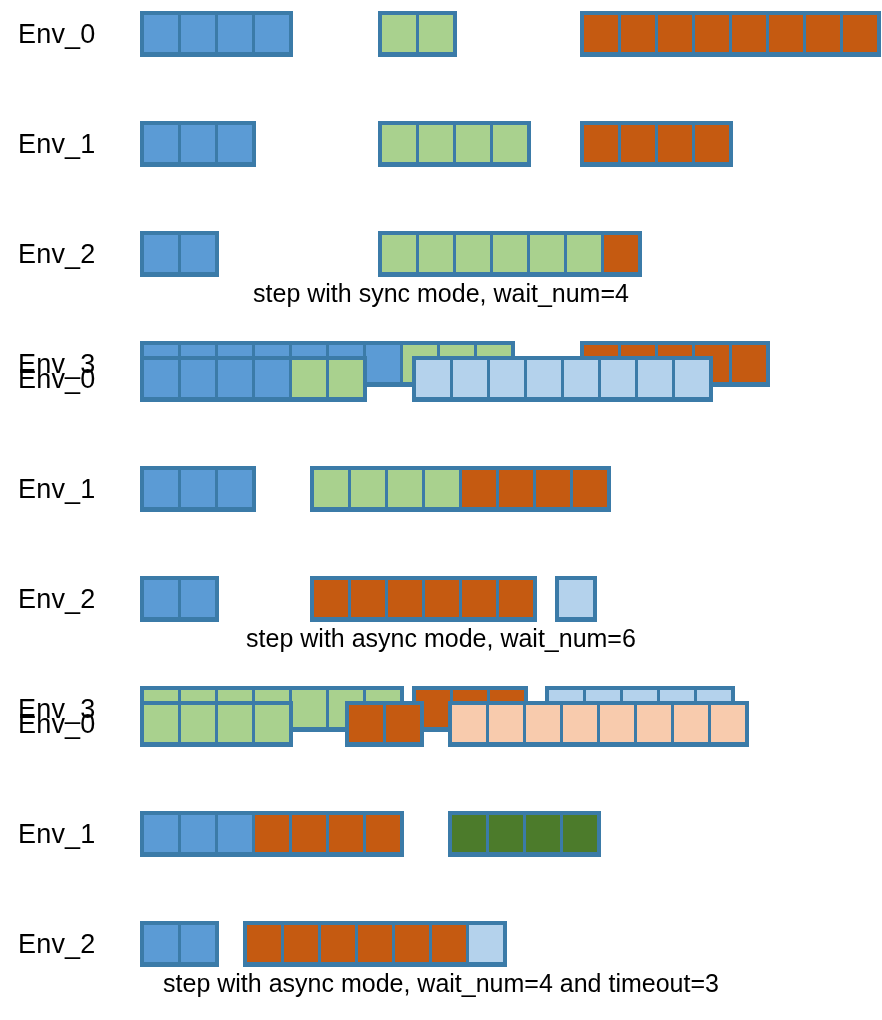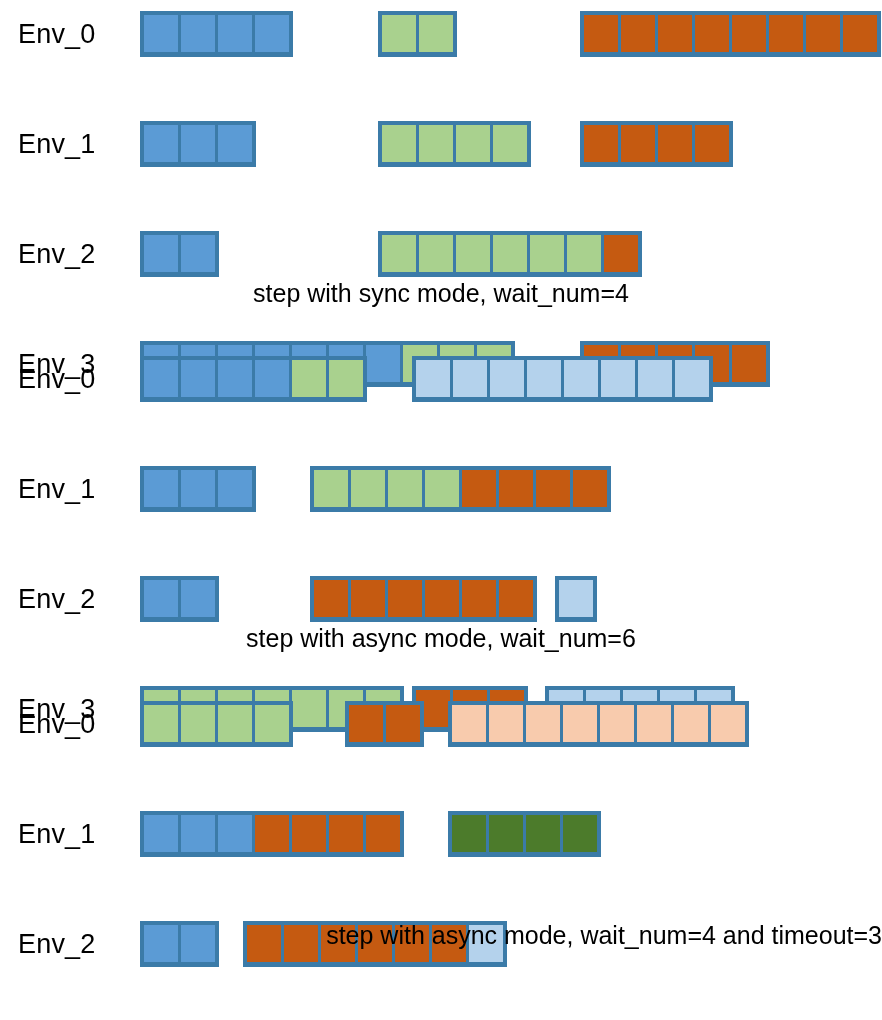--- a/index.html
+++ b/index.html
@@ -314,14 +314,14 @@
           <div class="cell c-orange"></div>
           <div class="cell c-orange"></div>
           <div class="cell c-orange"></div>
           <div class="cell c-orange"></div>
           <div class="cell c-orange"></div>
           <div class="cell c-orange"></div>
           <div class="cell c-lightblue"></div>
         </div>
       </div>
     </div>
-    <div class="caption" style="top: 920px; text-align: right;">step with async mode, wait_num=4 and timeout=3</div>
+    <div class="caption" style="top: 968px;">step with async mode, wait_num=4 and timeout=3</div>
   </div>
 
 </body></html>

